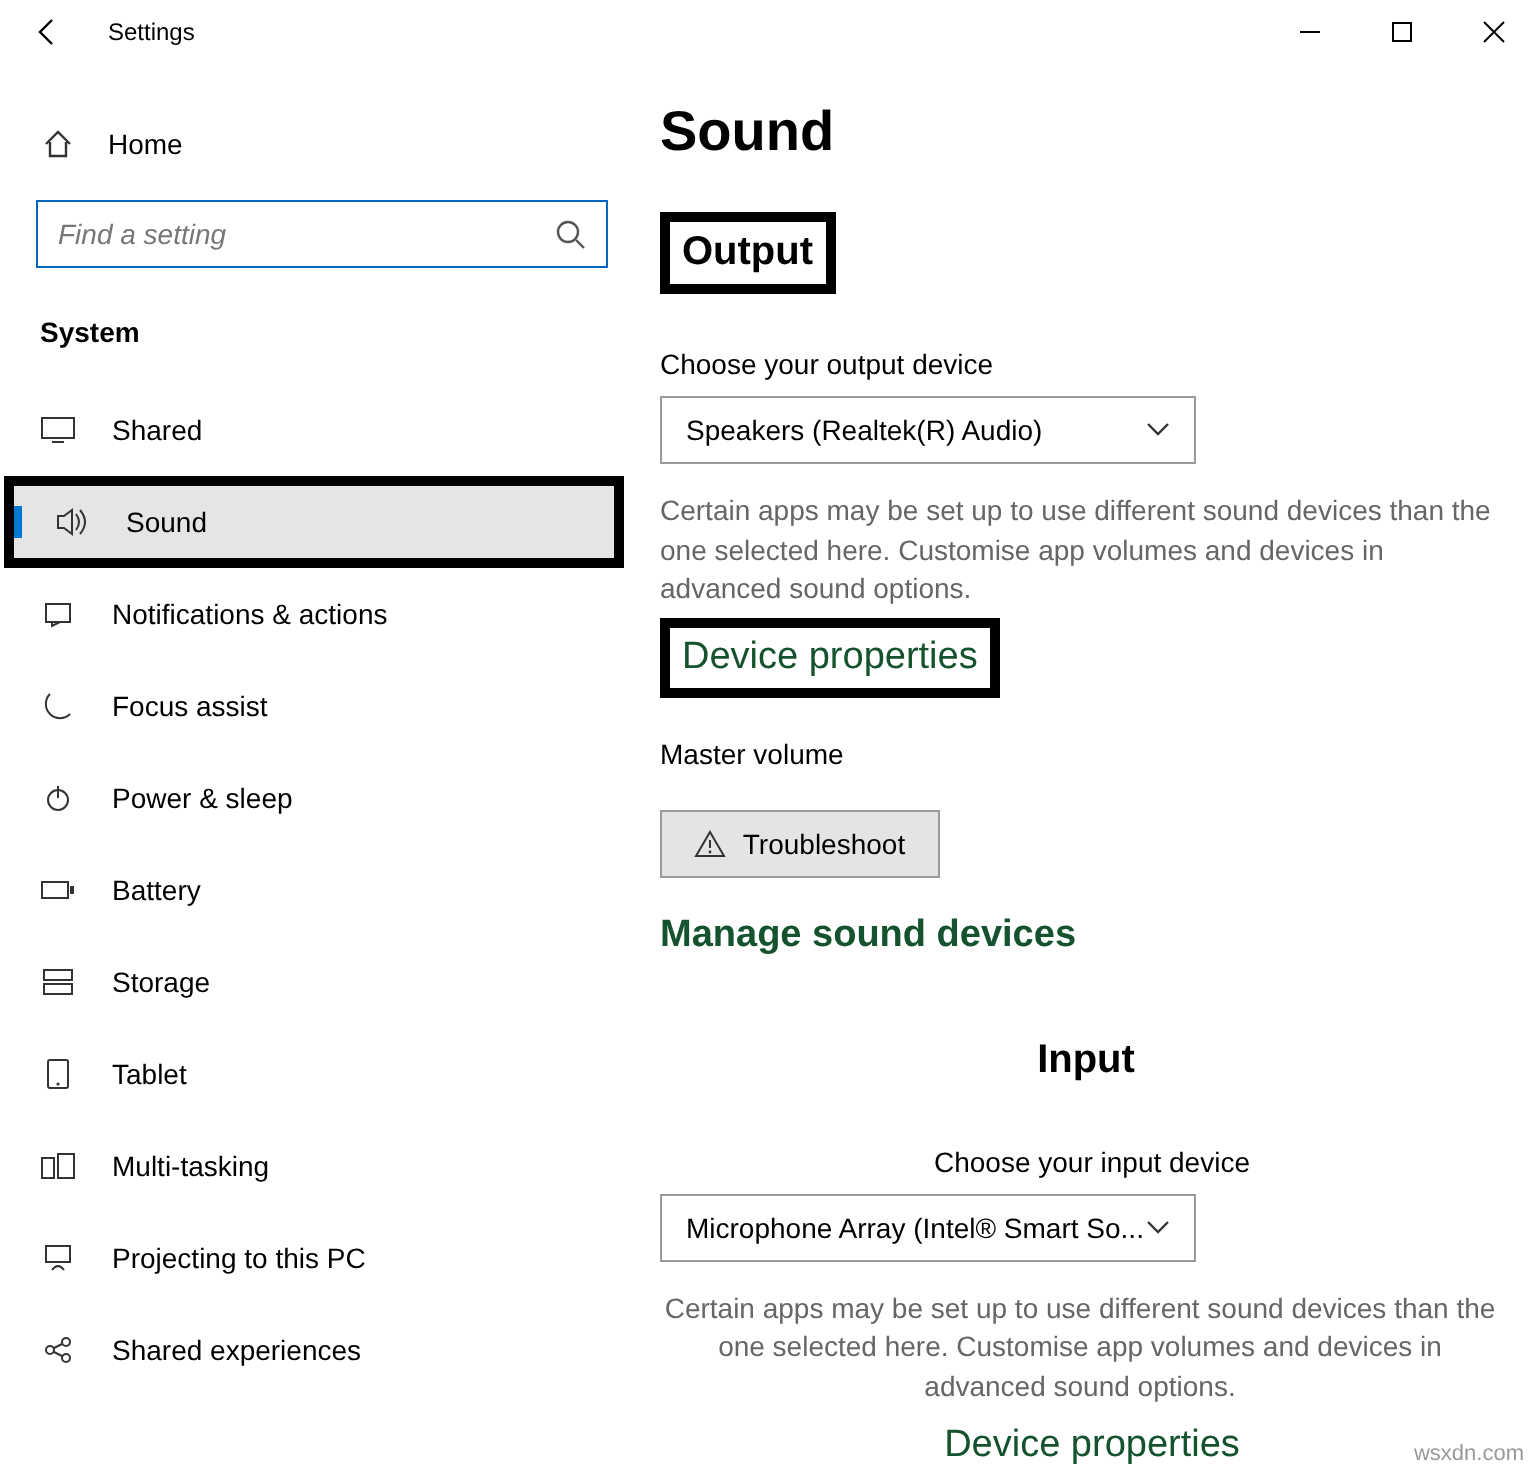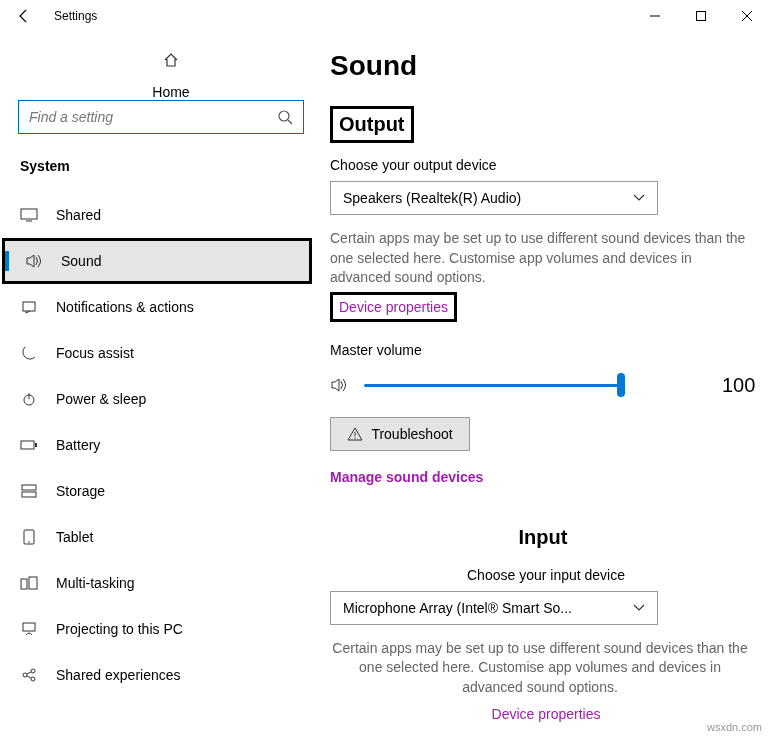--- a/index.html
+++ b/index.html
@@ -4,39 +4,39 @@
 <style>
   * { box-sizing: border-box; margin: 0; padding: 0; font-family: "Segoe UI", Tahoma, sans-serif; }
   body { width: 770px; height: 737px; background: #fff; overflow: hidden; position: relative; }
   .titlebar { height: 32px; display: flex; align-items: center; }
   .tb-back { width: 48px; display:flex; align-items:center; justify-content:center; height:100%; }
   .tb-title { font-size: 12px; flex:1; padding-left:6px; }
   .tb-controls { display:flex; height:100%; }
   .tb-btn { width:46px; display:flex; align-items:center; justify-content:center; }
   .container { display:flex; height: calc(100% - 32px); }
   .sidebar { width: 322px; padding-top: 20px; }
-  .home-row { display:flex; align-items:center; height:40px; padding-left:20px; gap:16px; font-size:14px;flex-direction:column; }
+  .home-row { display:flex; align-items:center; height:40px; padding-left:20px; gap:16px; font-size:14px; }
   .search-wrap { margin: 8px 18px 18px 18px; }
   .search-box { border:1px solid #0067c0; height:34px; display:flex; align-items:center; padding:0 10px; }
   .search-input { border:none; outline:none; flex:1; font-size:14px; color:#0c4a6e; font-style: normal; }
   .search-icon { color:#555; }
   .cat-heading { font-size:14px; font-weight:600; padding:6px 20px 18px 20px; }
   .nav-item { display:flex; align-items:center; height:46px; padding-left:20px; gap:18px; font-size:14px; position:relative; }
   .nav-item.active { background:#e5e5e5; }
   .nav-item.active::before { content:""; position:absolute; left:0; top:10px; bottom:10px; width:4px; background:#0078d4; }
-  .highlight-box-red { border:3px solid #000000; }
+  .highlight-box-red { border:5px solid #000000; }
   .nav-item.high { margin-left:2px; margin-right:10px; }
   .nav-icon { width:18px; display:flex; justify-content:center; }
   .content { flex:1; padding: 18px 8px 0 8px; overflow:hidden; position:relative; }
   .page-title { font-size:28px; font-weight:600; margin-bottom:24px; }
   .section-heading { font-size:20px; font-weight:600; padding:4px 6px; display:inline-block; }
-  .section-sub { font-size:14px; margin-top:14px; }
-  .dropdown { margin-top:8px; border:1px solid #999; height:34px; width:328px; display:flex; align-items:center; justify-content:space-between; padding:0 12px; font-size:14px; }
+  .section-sub { font-size:14px; margin-top:27px; }
+  .dropdown { margin-top:8px; border:1px solid #999; height:34px; width:268px; display:flex; align-items:center; justify-content:space-between; padding:0 12px; font-size:14px; }
   .helper-text { font-size:14px; color:#666; margin-top:14px; line-height:1.4; max-width:420px; }
-  .link { color:#a21caf; font-size:14px; display:inline-block; margin-top:8px; }
+  .link { color:#14532d; font-size:19px; display:inline-block; margin-top:8px; }
   .link.boxed { padding:4px 6px; }
   .volume-row { display:flex; align-items:center; margin-top:16px; gap:14px; }
   .slider-track-wrap { flex:1; position:relative; height:20px; display:flex; align-items:center; }
   .slider-track { height:3px; background:#0078d4; width:260px; border-radius:2px; }
   .slider-thumb { position:absolute; left:253px; width:8px; height:24px; background:#0078d4; border-radius:4px; }
   .vol-val { font-size:20px; margin-left:30px; width:40px; }
   .troubleshoot-btn { margin-top:20px; border:1px solid #999; background:#ccc8; height:34px; width:140px; display:flex; align-items:center; justify-content:center; gap:8px; font-size:14px; }
   .section2 { margin-top:36px;text-align:center; }
   .watermark { position:absolute; bottom:4px; right:8px; font-size:11px; color:#999; }
   svg { display:block; }
@@ -221,33 +221,20 @@
         <span>
             <svg width="12" height="8" viewBox="0 0 12 8">
               <path d="M1 1 L6 6 L11 1" stroke="#333" fill="none" stroke-width="1.2"></path>
             </svg>
           </span>
       </div>
       <div class="helper-text">Certain apps may be set up to use different sound devices than the one selected here. Customise app volumes and devices in advanced sound options.</div>
       <span class="link boxed highlight-box-red" style="margin-top:4px;">Device properties</span>
 
       <div class="section-sub" style="margin-top:20px;">Master volume</div>
-      <div class="volume-row">
-        <span>
-            <svg width="20" height="18" viewBox="0 0 20 18">
-              <path d="M2 6 H5 L9 3 V15 L5 12 H2 Z" stroke="#333" fill="none"></path>
-              <path d="M11 5 Q14 9 11 13 M13 3 Q18 9 13 15" stroke="#333" fill="none"></path>
-            </svg>
-          </span>
-        <div class="slider-track-wrap">
-          <div class="slider-track"></div>
-          <div class="slider-thumb"></div>
-        </div>
-        <span class="vol-val">100</span>
-      </div>
 
       <div class="troubleshoot-btn">
         <span>
             <svg width="16" height="14" viewBox="0 0 16 14">
               <path d="M8 1 L15 13 H1 Z" stroke="#333" fill="none"></path>
               <line x1="8" y1="5" x2="8" y2="9" stroke="#333"></line>
               <circle cx="8" cy="11" r="0.7" fill="#333"></circle>
             </svg>
           </span>
         <span>Troubleshoot</span>

